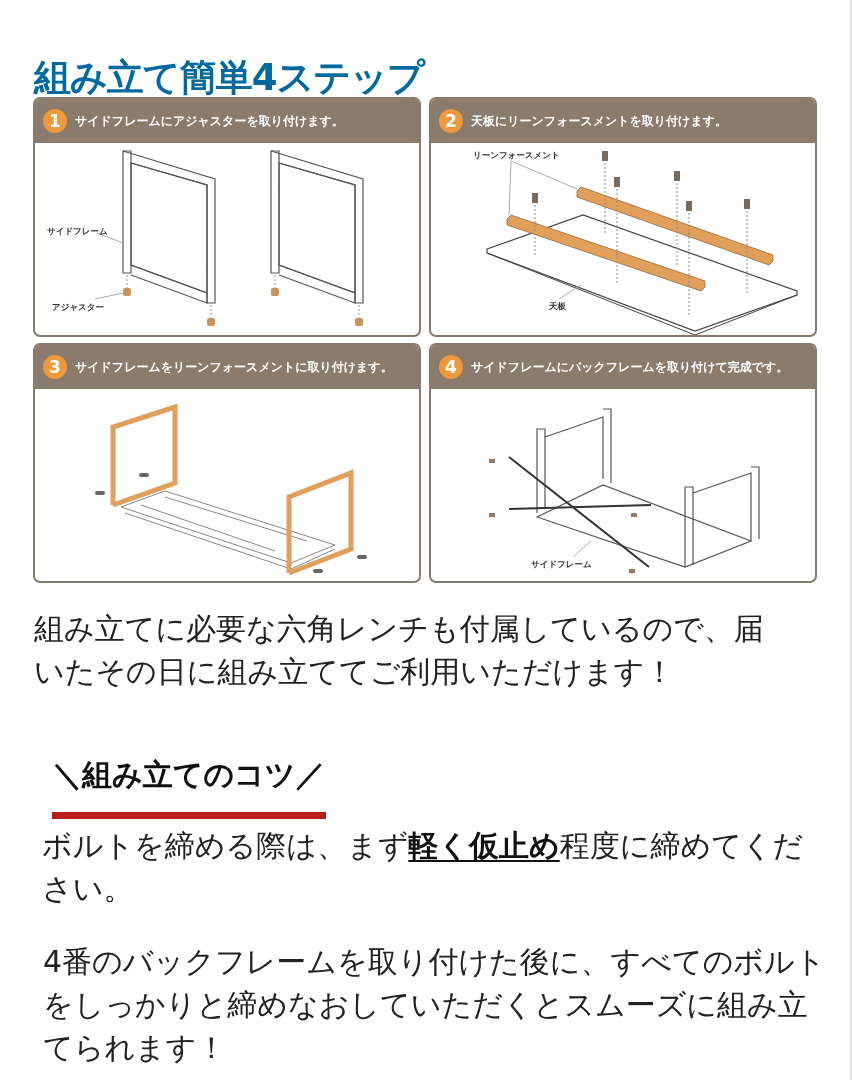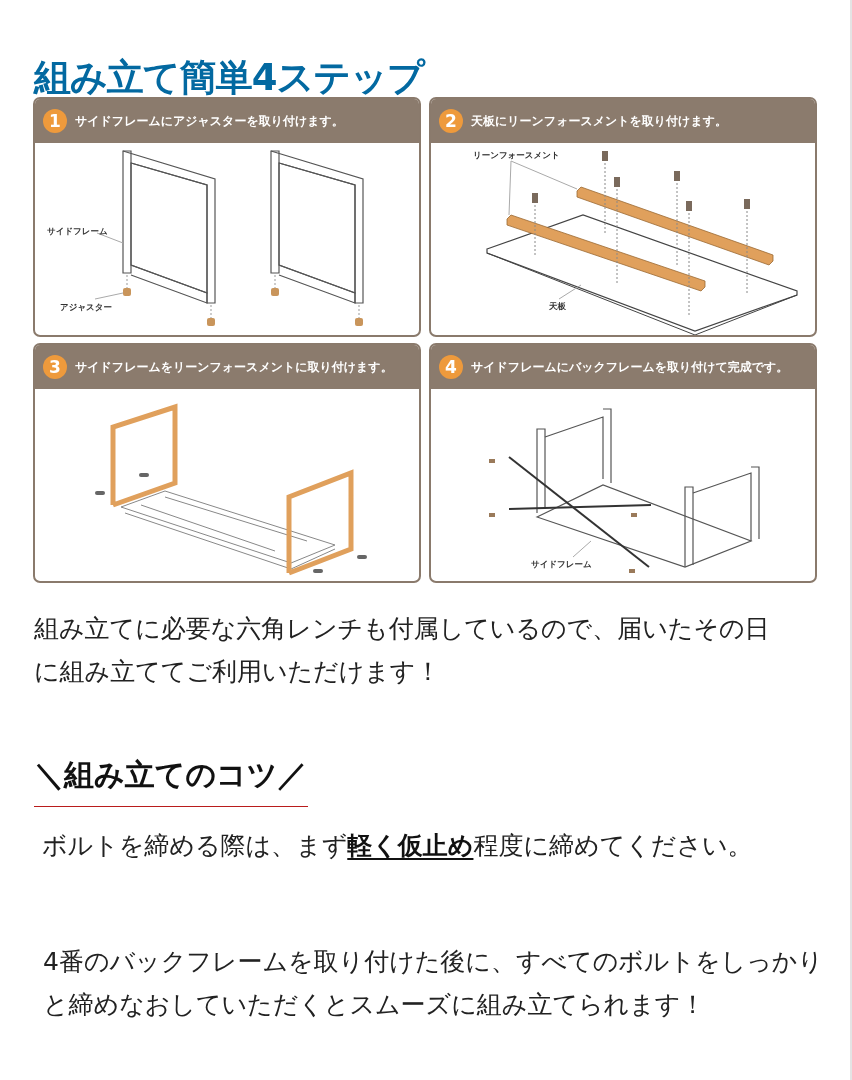--- a/index.html
+++ b/index.html
@@ -23,24 +23,24 @@
   }
   .badge {
     width: 24px; height: 24px; border-radius: 50%; background: #ee9a3c; color: #fff;
     font-weight: bold; font-size: 17px; display: flex; align-items: center; justify-content: center;
     margin-right: 8px; flex-shrink: 0;
   }
   .card-title { color: #fff; font-weight: bold; font-size: 12px; white-space: nowrap; }
   .card-body { position: relative; height: 192px; }
   .card-body svg { position: absolute; left: 0; top: 0; }
   .lbl { position: absolute; font-size: 8.5px; font-weight: bold; color: #333; white-space: nowrap; }
-  .para { position: absolute; left: 34px; font-size: 25px; line-height: 43px; color: #222; width: 790px; }
+  .para { position: absolute; left: 34px; font-size: 30px; line-height: 43px; color: #222; width: 790px; }
   .tips-heading {
-    position: absolute; left: 34px; top: 756px; font-size: 30px; font-weight: bold; color: #111;
-    border-bottom: 1px solid #b91c1c; padding-bottom: 12px; line-height: 38px;
+    position: absolute; left: 52px; top: 756px; font-size: 30px; font-weight: bold; color: #111;
+    border-bottom: 7px solid #b91c1c; padding-bottom: 18px; line-height: 38px;
   }
   .em { font-weight: bold; text-decoration: underline; text-underline-offset: 4px; text-decoration-thickness: 2px; color:#111; }
 </style>
 </head>
 <body>
 
 <div class="right-edge"></div>
 
 <h1 class="title">組み立て簡単4ステップ</h1>
 
@@ -76,21 +76,21 @@
             <rect x="172" y="175" width="8" height="8" rx="2"></rect>
           <rect x="236" y="145" width="8" height="8" rx="2"></rect>
             <rect x="320" y="175" width="8" height="8" rx="2"></rect>
         </g>
         <g stroke="#aaa">
             <line x1="62" y1="90" x2="88" y2="100"></line>
             <line x1="60" y1="156" x2="88" y2="150"></line>
           </g>
       </svg>
       <span class="lbl" style="left:12px;top:83px;">サイドフレーム</span>
-      <span class="lbl" style="left:25px;top:159px;">アジャスター</span>
+      <span class="lbl" style="left:17px;top:159px;">アジャスター</span>
     </div>
   </div>
 
   <div class="card" style="left:396px;top:0;">
     <div class="card-head">
       <span class="badge">2</span>
       <span class="card-title">天板にリーンフォースメントを取り付けます。</span>
     </div>
     <div class="card-body">
       <svg width="386" height="192">

